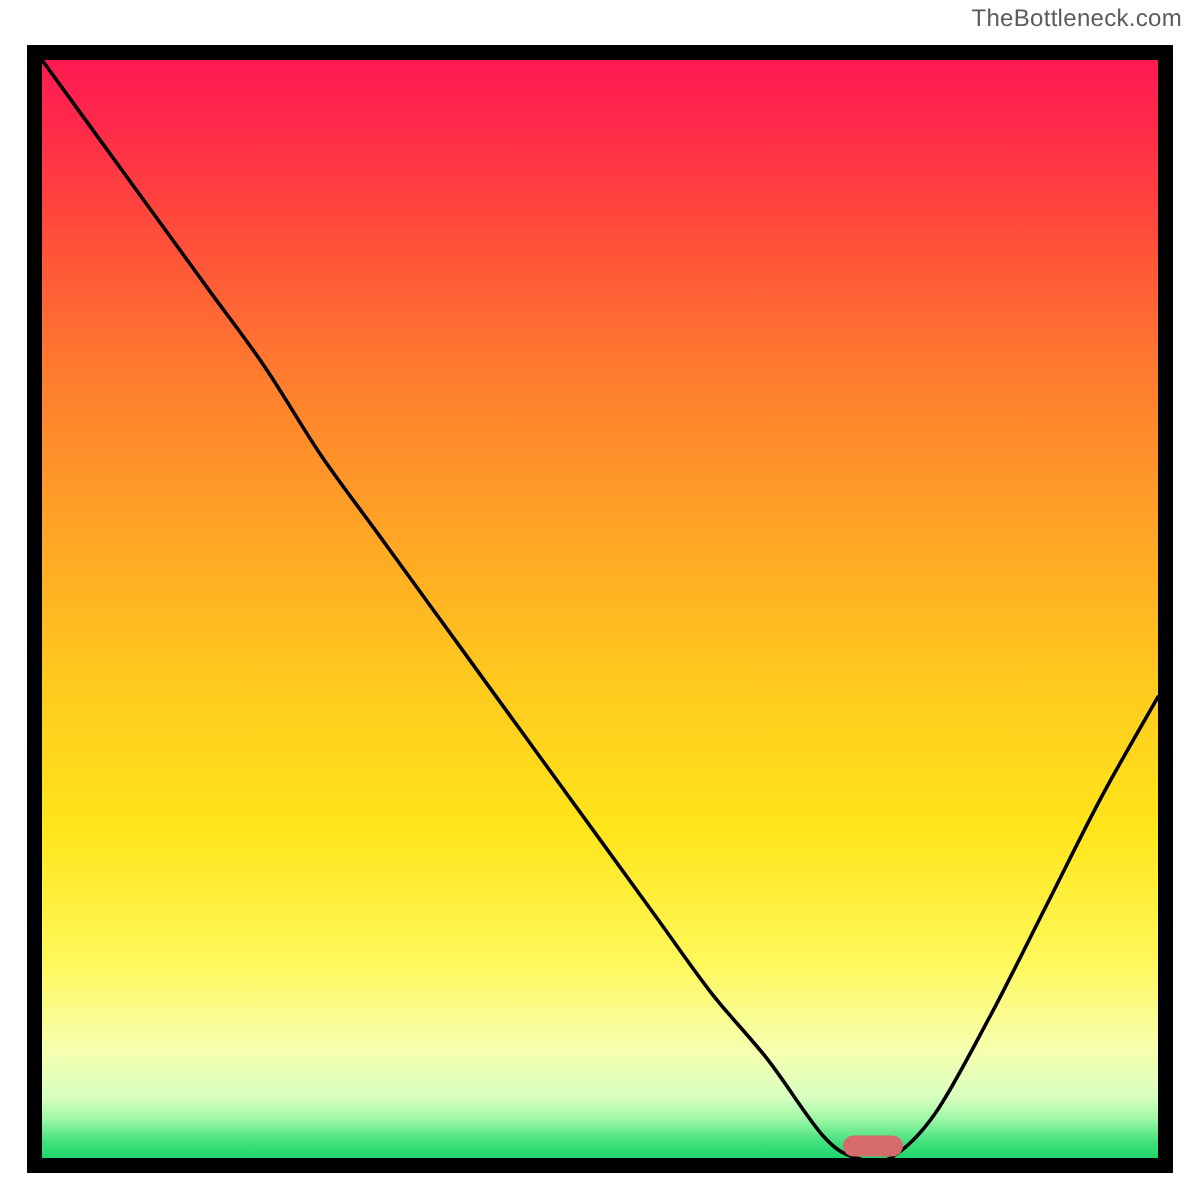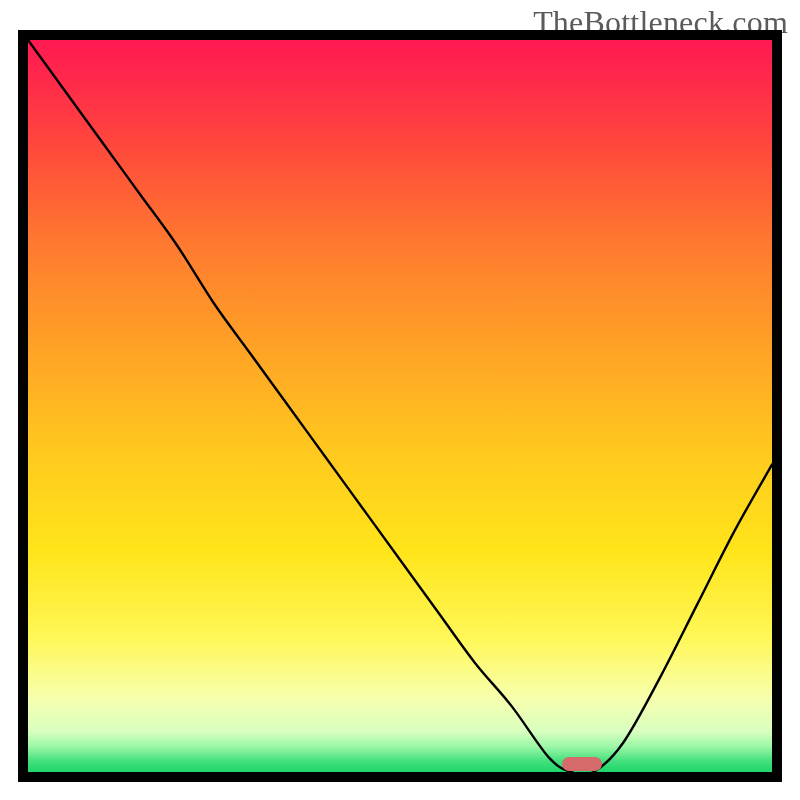--- a/index.html
+++ b/index.html
@@ -12,22 +12,22 @@
   }
   .stage {
     position: relative;
     width: 800px;
     height: 800px;
   }
   .watermark {
     position: absolute;
     top: 4px;
     right: 12px;
-    font-family: Liberation Serif, serif;
-    font-size: 32px;
+    font-family: Liberation Sans, sans-serif;
+    font-size: 16px;
     font-weight: 500;
     color: #5b5b5b;
     letter-spacing: 0.2px;
   }
   .frame {
     position: absolute;
     left: 18px;
     top: 30px;
     width: 764px;   
     height: 752px;  

